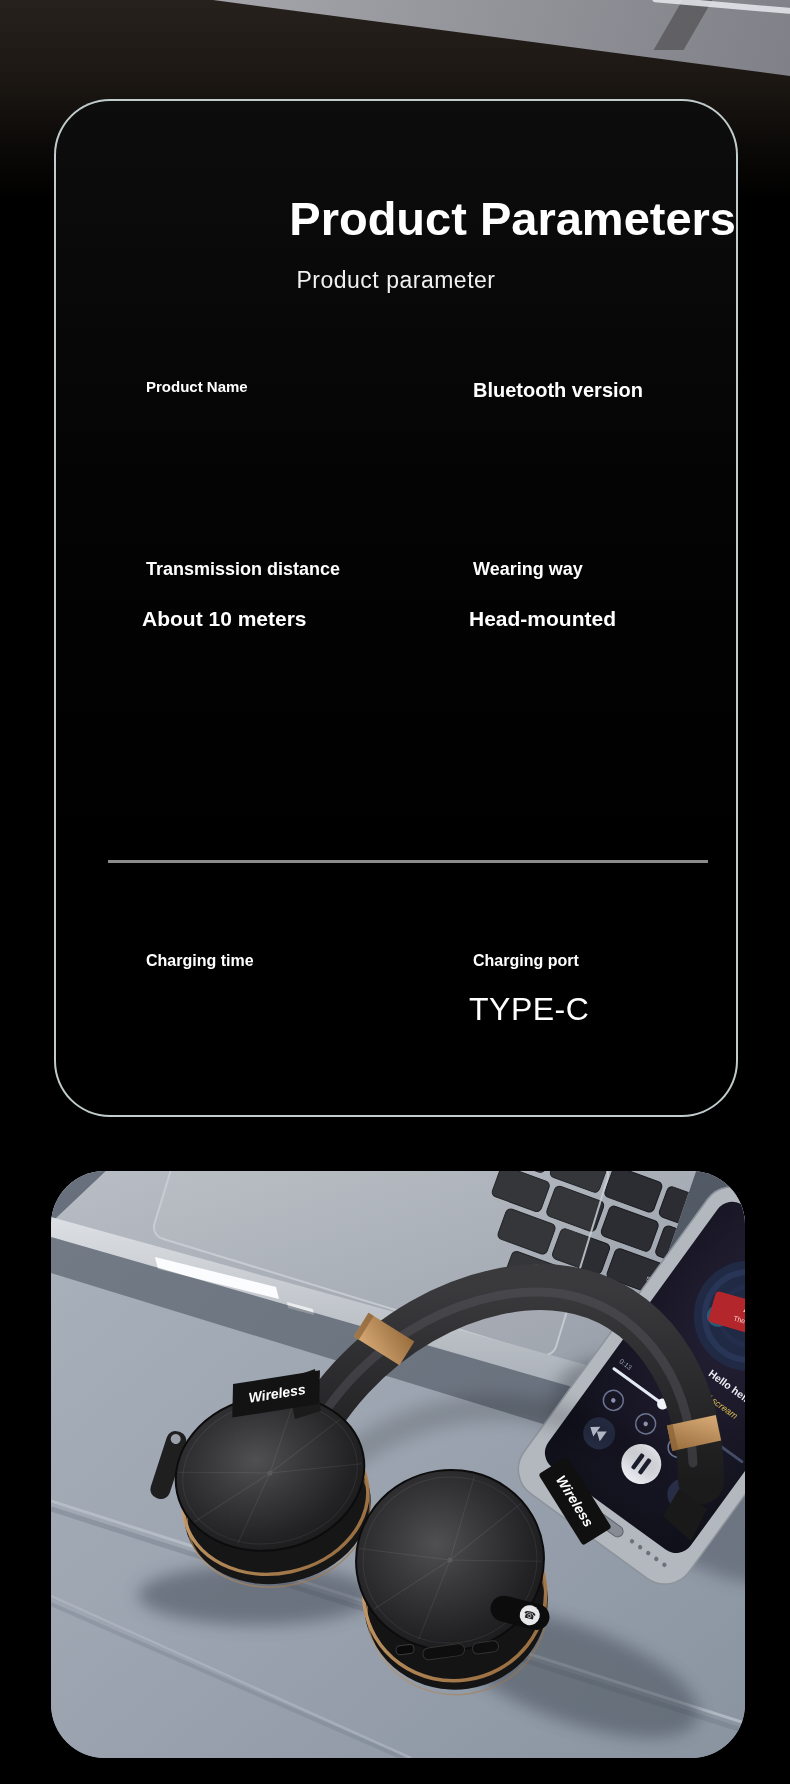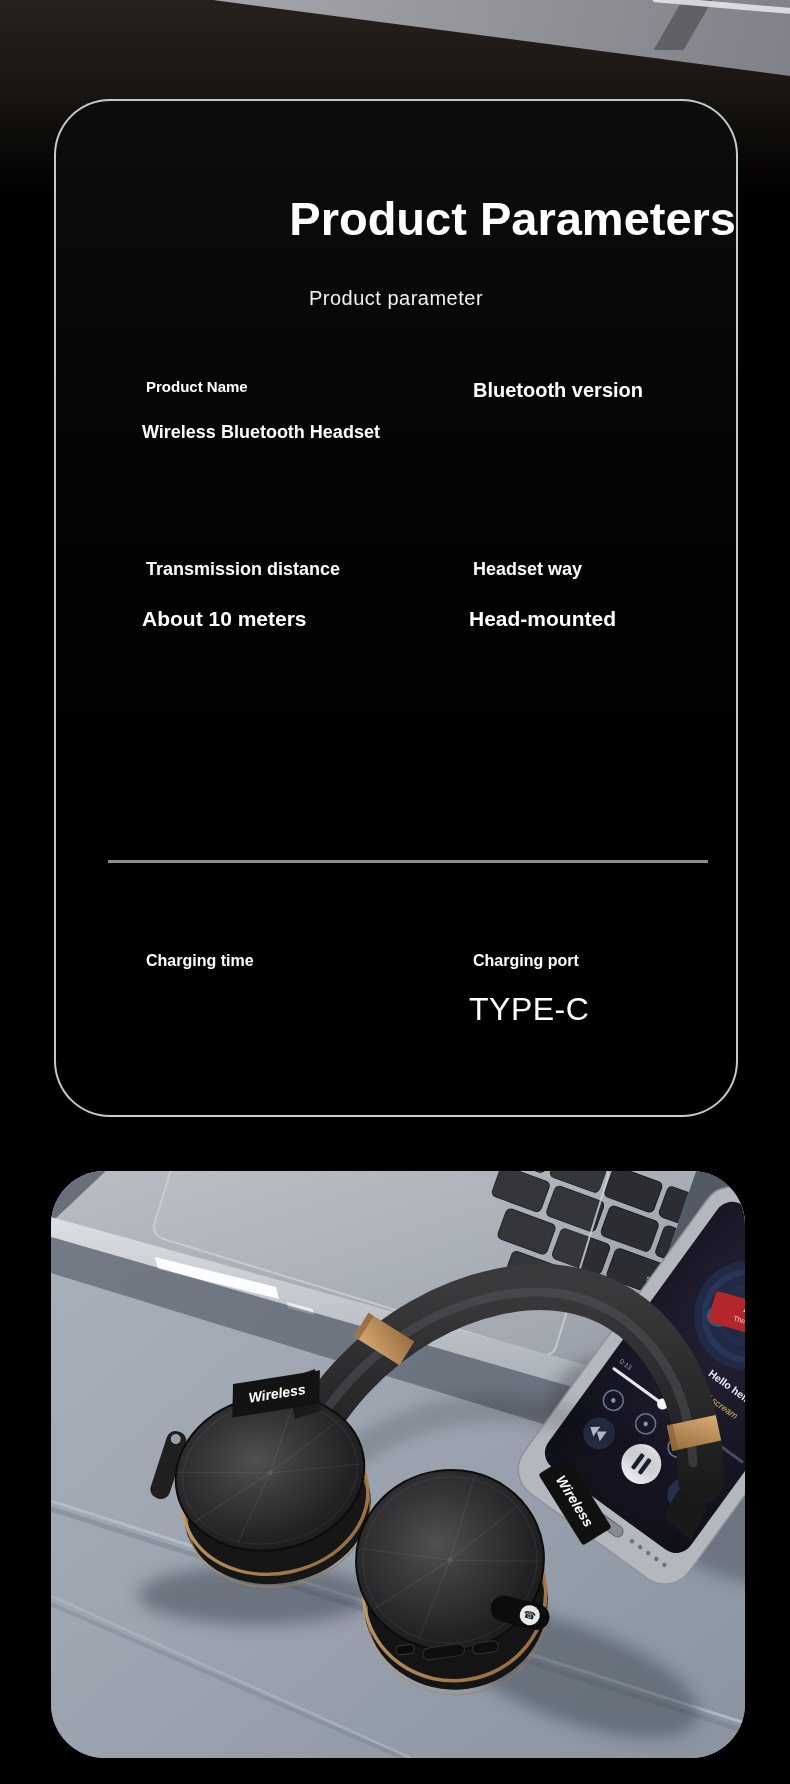--- a/index.html
+++ b/index.html
@@ -16,22 +16,22 @@
     transform:skewX(-30deg);background:rgba(25,22,19,.35);}
   .top-streak{position:absolute;left:652px;top:2px;width:140px;height:6px;
     transform:rotate(5deg);background:#e9eaee;opacity:.85;border-radius:3px;}
 
   
   .card{position:absolute;left:54px;top:99px;width:684px;height:1018px;box-sizing:border-box;
     border:2px solid rgba(226,239,239,.85);border-radius:56px;
     background:linear-gradient(180deg,#0d0d0d 0%,#040404 38%,#000 72%);}
   .card-title{position:absolute;top:94px;left:0;width:100%;text-align:right;
     font-size:47px;font-weight:700;color:#fff;letter-spacing:0px;line-height:1;}
-  .card-subtitle{position:absolute;top:186px;left:0;width:100%;text-align:center;
-    font-size:20px;font-weight:400;color:#f1f1f1;letter-spacing:.5px;}
+  .card-subtitle{position:absolute;top:166px;left:0;width:100%;text-align:center;
+    font-size:23px;font-weight:400;color:#f1f1f1;letter-spacing:.5px;}
 
   .param-row{position:absolute;left:86px;right:28px;display:flex;}
   .row1{top:277px}.row2{top:458px}.row3{top:649px}.row4{top:850px}
   .cell{display:block}
   .cell.left{width:327px;flex:none}
   .cell.right{flex:1}
   .p-label{font-weight:700;color:#fff;line-height:1.2;padding-left:4px;}
   .p-value{font-weight:700;color:#fff;line-height:1.15;margin-top:26px;}
   .p-value.big{font-size:31px;font-weight:400;margin-top:16px;letter-spacing:.5px;}
   .row4 .p-value{margin-top:7px;}
@@ -55,34 +55,33 @@
   <div class="top-streak"></div>
 </div>
 
 <div class="card">
   <div class="card-title">Product Parameters</div>
   <div class="card-subtitle">Product parameter</div>
 
   <div class="param-row row1">
     <div class="cell left">
       <div class="p-label fs15">Product Name</div>
-      <div class="p-value fs18">Wireless Bluetooth Headset</div>
     </div>
     <div class="cell right">
       <div class="p-label fs20">Bluetooth version</div>
     </div>
   </div>
 
   <div class="param-row row2">
     <div class="cell left">
       <div class="p-label fs18">Transmission distance</div>
       <div class="p-value fs21">About 10 meters</div>
     </div>
     <div class="cell right">
-      <div class="p-label fs18">Headset way</div>
+      <div class="p-label fs18">Wearing way</div>
       <div class="p-value fs21">Head-mounted</div>
     </div>
   </div>
 
 
   <div class="divider"></div>
 
   <div class="param-row row4">
     <div class="cell left">
       <div class="p-label fs16">Charging time</div>

